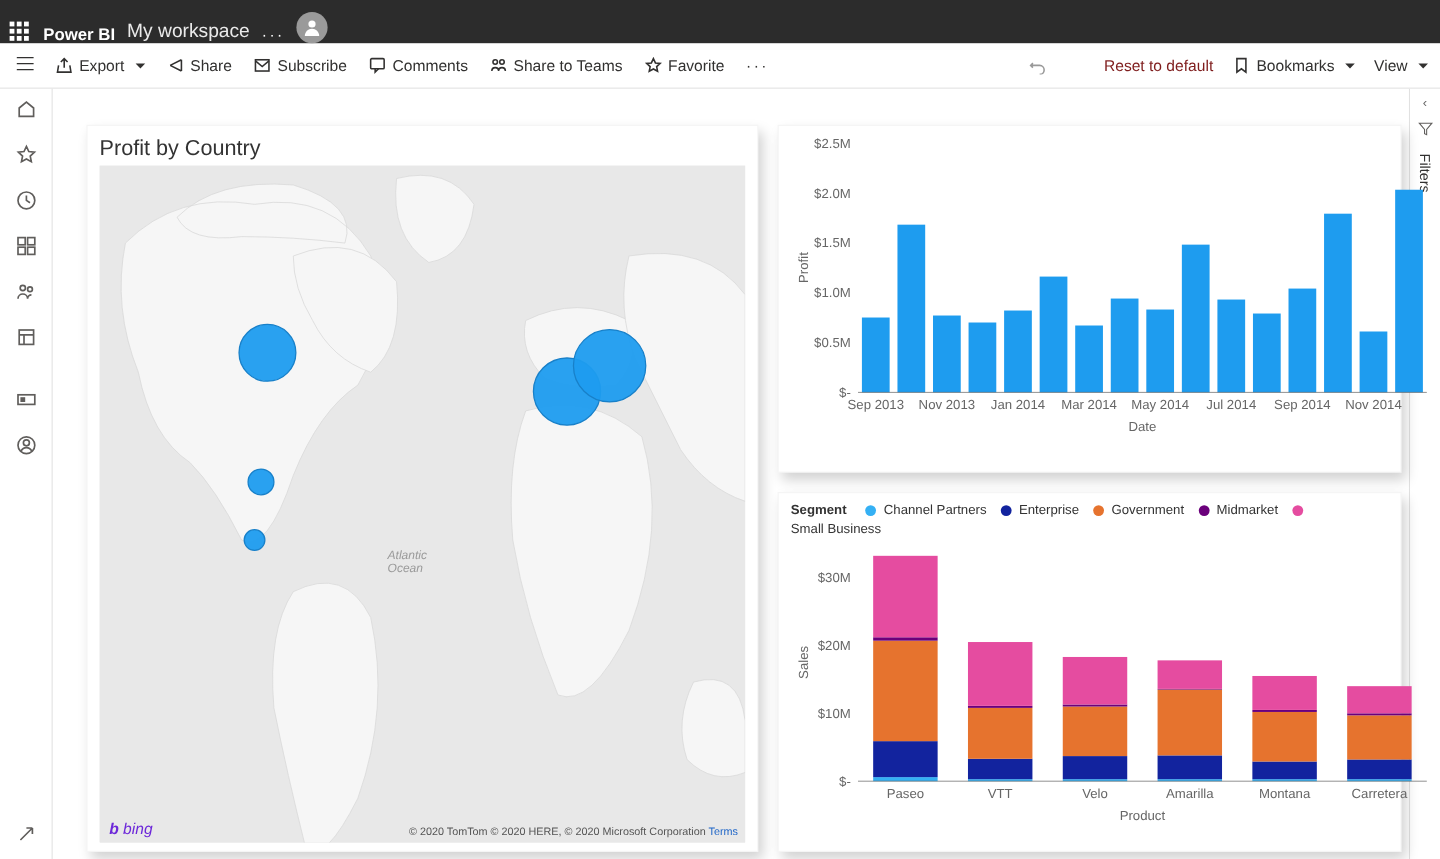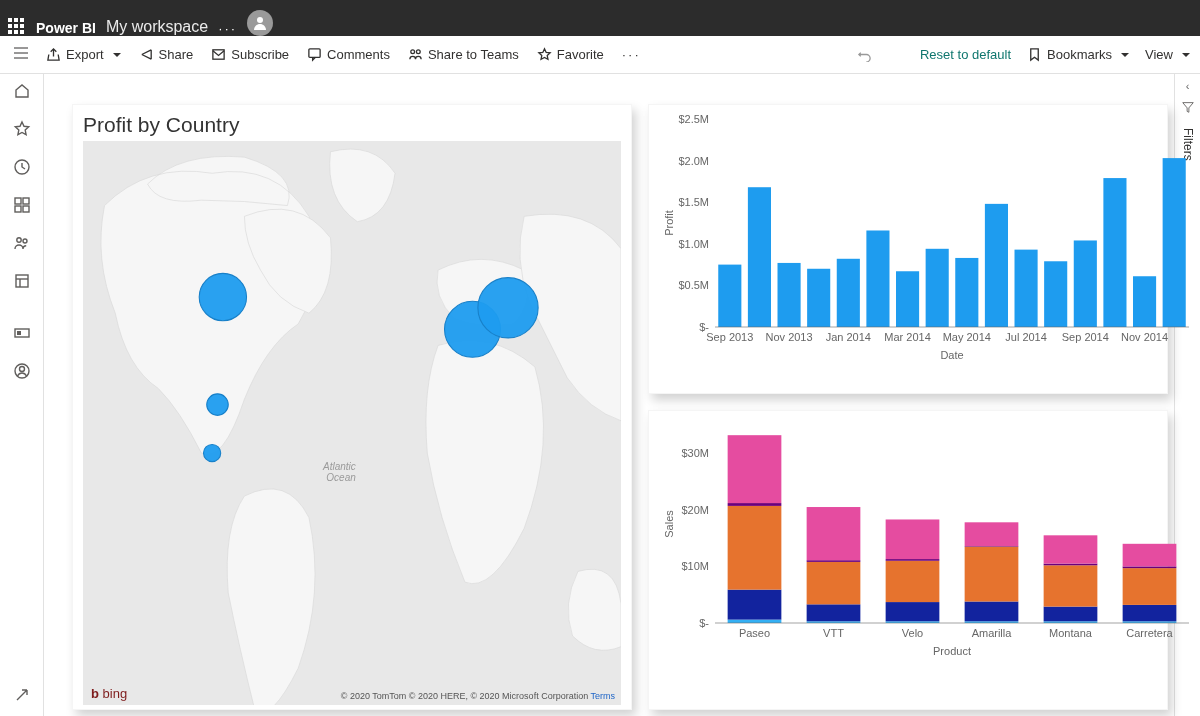--- a/index.html
+++ b/index.html
@@ -16,50 +16,50 @@
 .search{background:#fff;color:#666;height:26px;width:140px;border-radius:2px;display:flex;align-items:center;padding:0 8px;gap:6px;}
 .search svg{width:14px;height:14px;}
 .dots{letter-spacing:2px;cursor:pointer;}
 .avatar{width:26px;height:26px;border-radius:50%;background:#9a9a9a;display:flex;align-items:center;justify-content:center;}
 .avatar svg{width:16px;height:16px;fill:#fff;}
 
 .cmdbar{height:38px;border-bottom:1px solid #e1e1e1;display:flex;align-items:center;padding:0 10px 0 46px;gap:18px;font-size:13px;color:#323130;position:relative;}
 .cmdbar .item{display:flex;align-items:center;gap:5px;cursor:pointer;}
 .cmdbar .item svg{width:15px;height:15px;stroke:#323130;fill:none;stroke-width:1.4;}
 .cmdbar .right{margin-left:auto;display:flex;align-items:center;gap:16px;color:#323130;}
-.cmdbar .right .reset{color:#0f766e;gap:48px;}
+.cmdbar .right .reset{color:#7f1d1d;gap:48px;}
 .cmdbar .hamburger{position:absolute;left:12px;cursor:pointer;}
 .cmdbar .hamburger svg{width:18px;height:18px;stroke:#323130;}
 
 .rail{position:absolute;left:0;top:74px;bottom:0;width:44px;border-right:1px solid #e1e1e1;background:#fff;display:flex;flex-direction:column;align-items:center;padding-top:8px;gap:20px;}
 .rail .ricon{width:18px;height:18px;stroke:#605e5c;fill:none;stroke-width:1.4;cursor:pointer;}
 .rail .bottom{margin-top:auto;margin-bottom:12px;}
 
 .filters{position:absolute;right:0;top:74px;bottom:0;width:26px;border-left:1px solid #e1e1e1;background:#fff;display:flex;flex-direction:column;align-items:center;padding-top:6px;gap:8px;}
 .filters .chev{font-size:11px;color:#666;cursor:pointer;}
 .filters .vlabel{writing-mode:vertical-rl;font-size:12px;color:#323130;margin-top:6px;}
 .filters .ficon{width:14px;height:14px;stroke:#605e5c;fill:none;}
 
 .canvas{position:absolute;left:44px;right:26px;top:74px;bottom:0;background:#fff;padding:30px 28px 16px;display:grid;grid-template-columns:560px 520px;grid-template-rows:290px 300px;gap:16px;}
 .card{background:#fff;padding:8px 10px 6px 10px;box-shadow:4px 6px 10px rgba(0,0,0,0.18);border:1px solid rgba(0,0,0,0.04);}
 .card.tall{grid-row:1 / span 2;}
-.ctitle{font-size:21px;color:#333;font-weight:400;margin-bottom:4px;}
+.ctitle{font-size:18px;color:#333;font-weight:400;margin-bottom:4px;}
 .axis-label{font-size:11px;fill:#666;}
 .tick{font-size:11px;fill:#666;}
 .legend{font-size:11px;color:#333;display:flex;align-items:center;flex-wrap:wrap;gap:4px 4px;}
 .legend b{font-weight:600;margin-right:4px;}
 .legend .sw{width:9px;height:9px;border-radius:50%;display:inline-block;margin:0 2px 0 8px;}
 svg text{font-family:"Segoe UI",Arial,sans-serif;}
 .map-wrap{position:relative;width:100%;height:calc(100% - 26px);background:#e7e7e7;overflow:hidden;}
 .map-wrap svg{position:absolute;inset:0;}
 .map-credit{position:absolute;right:6px;bottom:4px;font-size:9px;color:#555;margin-left:45px;}
 .map-credit a{color:#2066c7;}
-.bing{position:absolute;left:8px;bottom:4px;font-size:13px;color:#7f1d1d;}
+.bing{position:absolute;left:8px;bottom:4px;font-size:13px;font-style:italic;color:#6d28d9;}
 .bing .b{font-weight:700;}
-.ocean{position:absolute;font-size:10px;color:#9a9a9a;font-style:italic;text-align:right;line-height:1.1;}
+.ocean{position:absolute;font-size:10px;color:#9a9a9a;font-style:italic;text-align:left;line-height:1.1;}
 </style>
 </head>
 <body>
 
 <div class="topbar">
   <div class="waffle">
       <span></span>
       <span></span>
       <span></span>
       <span></span>
@@ -270,20 +270,33 @@
           <circle cx="395" cy="155" r="28"></circle>
         </g>
       </svg>
       <div class="ocean" style="left:240px;top:320px">Atlantic<br>Ocean</div>
       <div class="bing"><span class="b">b</span> <span>bing</span></div>
       <div class="map-credit"><span>© 2020 TomTom © 2020 HERE, © 2020 Microsoft Corporation</span> <a>Terms</a></div>
     </div>
   </div>
 
   <div class="card">
+    <div class="legend" id="legend2">
+        <b>Segment</b>
+        <span class="sw" style="background: rgb(52, 176, 244);"></span>
+        <span>Channel Partners</span>
+        <span class="sw" style="background: rgb(18, 35, 158);"></span>
+        <span>Enterprise</span>
+        <span class="sw" style="background: rgb(230, 115, 46);"></span>
+        <span>Government</span>
+        <span class="sw" style="background: rgb(107, 0, 123);"></span>
+        <span>Midmarket</span>
+        <span class="sw" style="background: rgb(229, 76, 160);"></span>
+        <span>Small Business</span>
+      </div>
     <svg id="svg-chart2" width="540" height="240">
         <text x="50" y="208" text-anchor="end" class="tick">$-</text>
         <text x="50" y="151.42857142857144" text-anchor="end" class="tick">$10M</text>
         <text x="50" y="94.85714285714286" text-anchor="end" class="tick">$20M</text>
         <text x="50" y="38.285714285714306" text-anchor="end" class="tick">$30M</text>
         <text x="14" y="105" text-anchor="middle" class="axis-label" transform="rotate(-90 14 105)">Sales</text>
         <rect x="68.64" y="200.6057142857143" width="53.720000000000006" height="3.3942857142857146" fill="#34b0f4"></rect>
         <rect x="68.64" y="170.62285714285716" width="53.720000000000006" height="29.982857142857146" fill="#12239e"></rect>
         <rect x="68.64" y="86.89714285714284" width="53.720000000000006" height="83.72571428571429" fill="#e6732e"></rect>
         <rect x="68.64" y="84.06857142857143" width="53.720000000000006" height="2.8285714285714283" fill="#6b007b"></rect>

